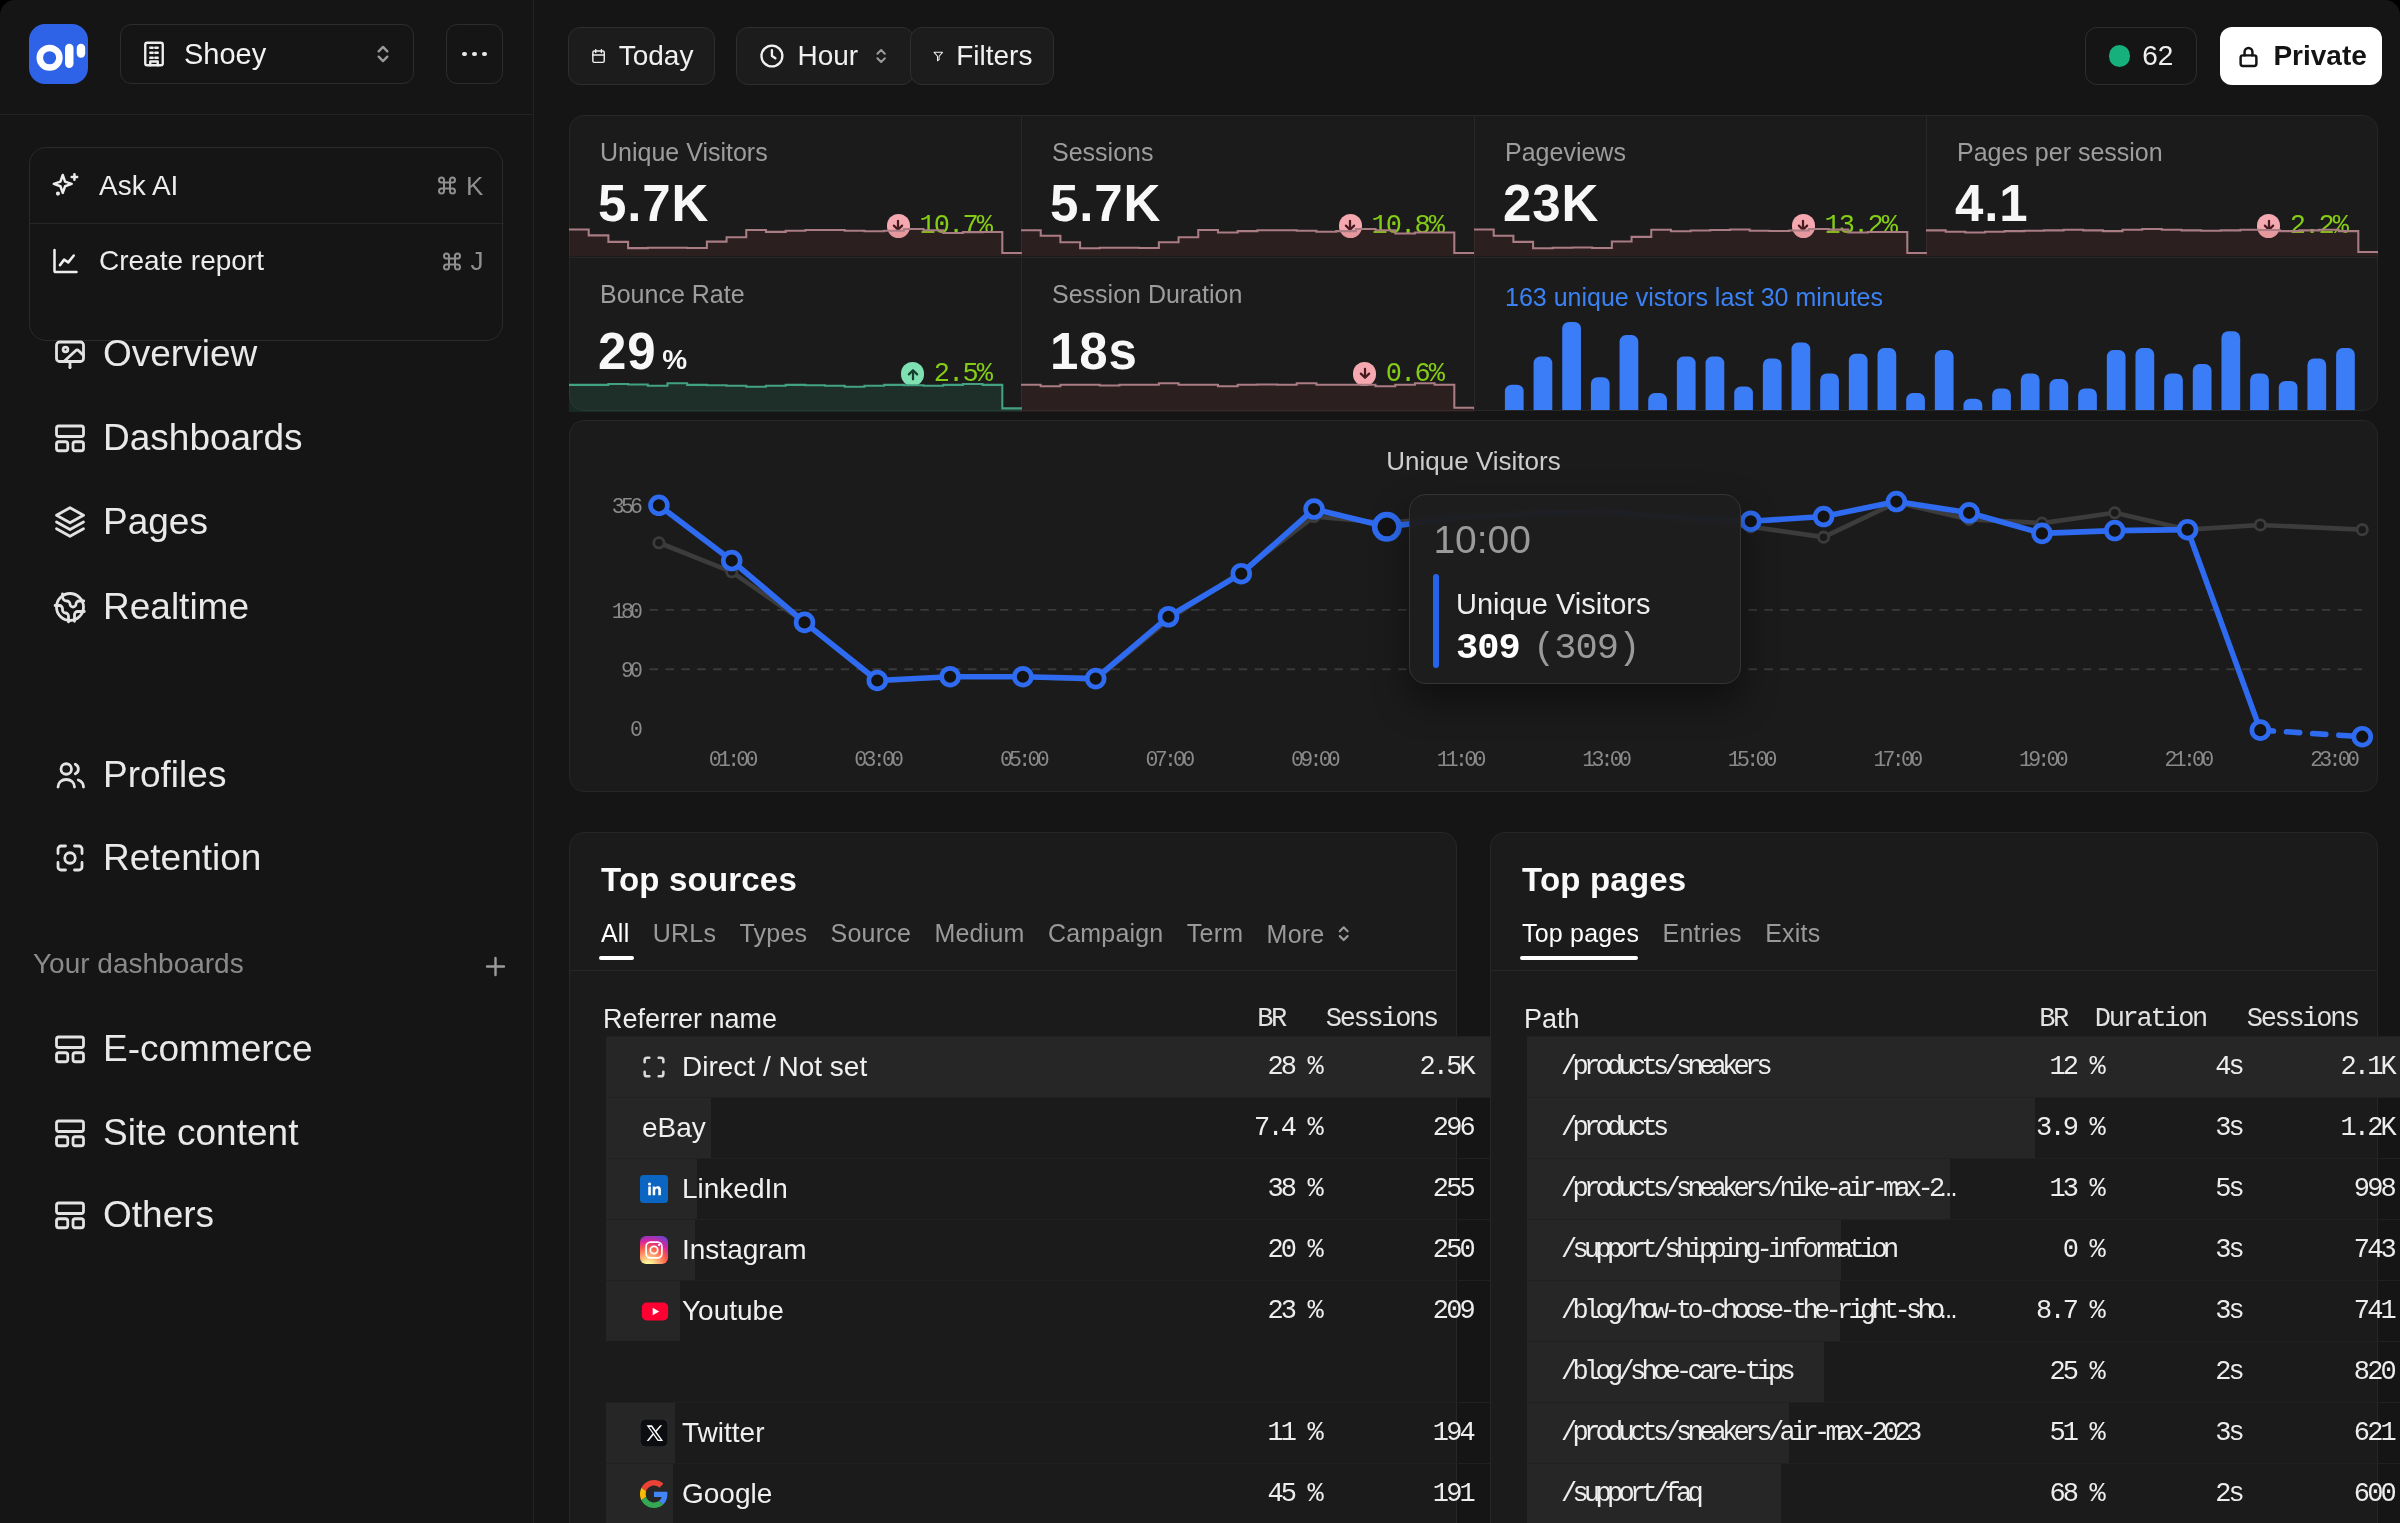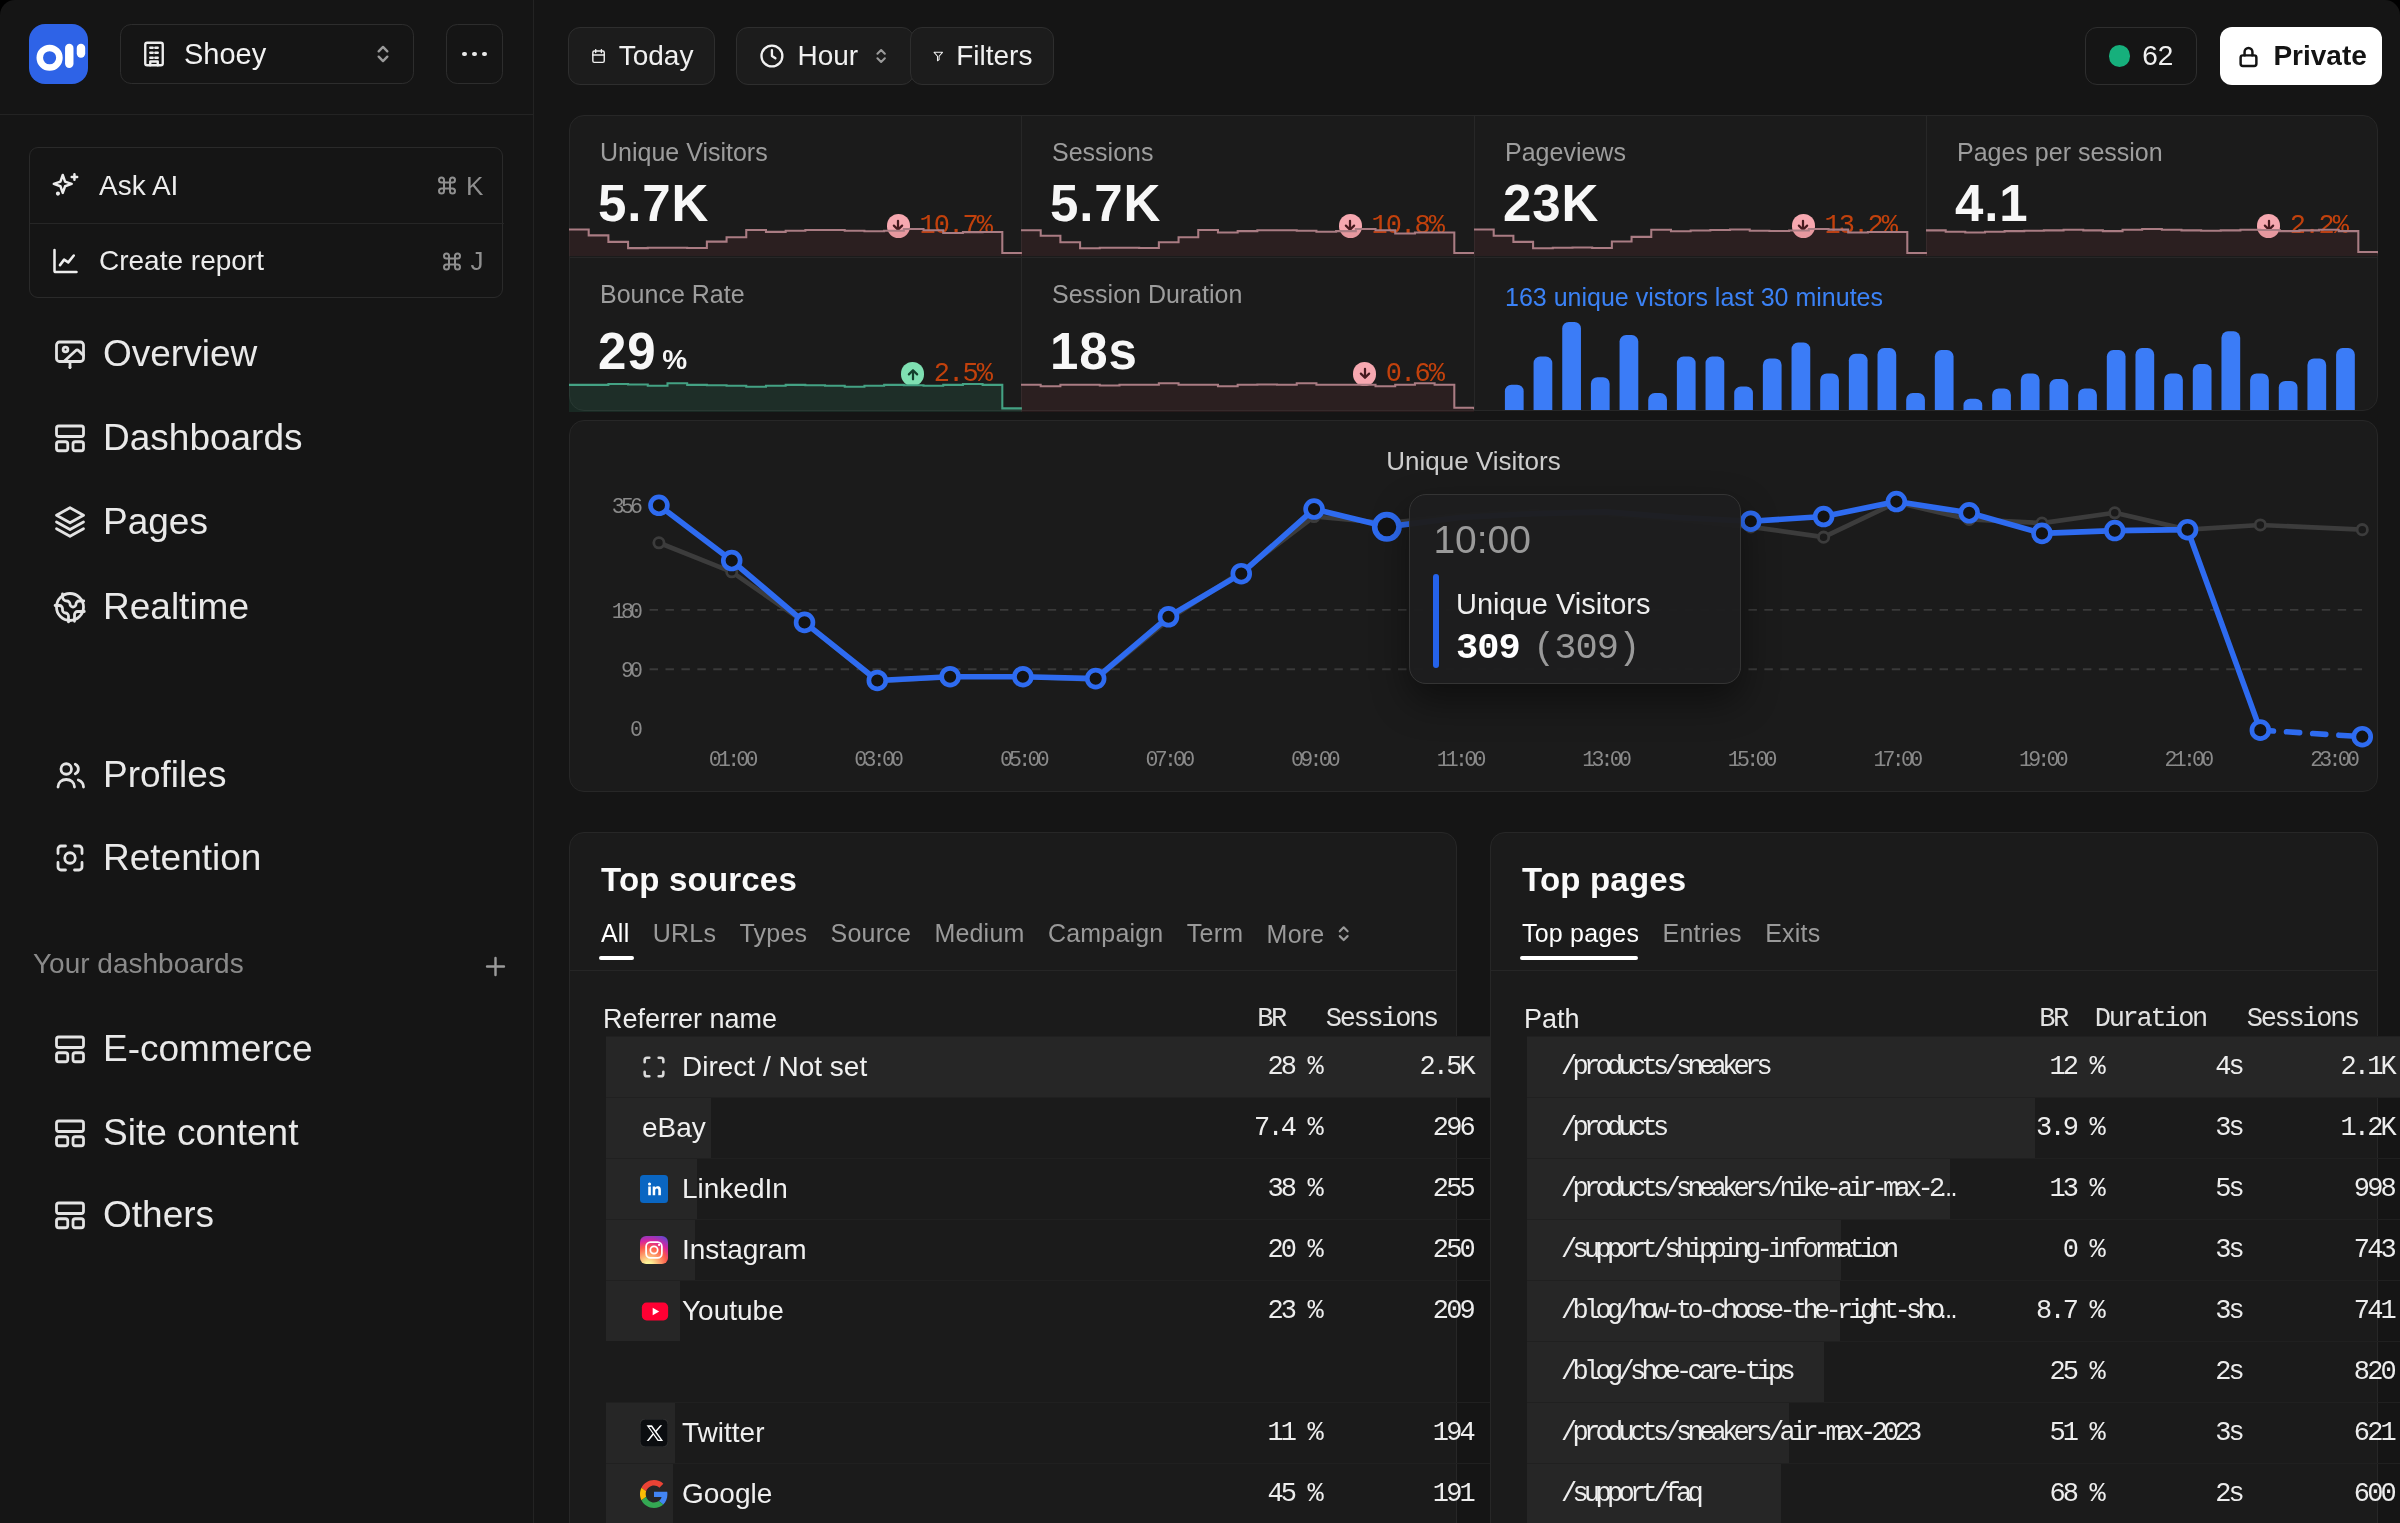--- a/index.html
+++ b/index.html
@@ -10,21 +10,21 @@
 
 #sidebar { position:absolute; left:0; top:0; width:534px; height:1523px; border-right:0.9px solid #232323; }
 #logo { position:absolute; left:29px; top:24px; width:59px; height:60px; border-radius:16px;
   background:#2e63e7; }
 .selbox { position:absolute; left:120px; top:24px; width:294px; height:60px; border:0.9px solid #2d2d2d;
   border-radius:11.2px; }
 .dotsbox { position:absolute; left:446px; top:24px; width:57px; height:60px; border:0.9px solid #2d2d2d;
   border-radius:11.2px; display:flex; align-items:center; justify-content:center; gap:5.6px; }
 .dot { width:4.7px; height:4.7px; border-radius:50%; background:#e8e8e8; }
 #sb-divider { position:absolute; left:0; top:114px; width:534px; height:0.9px; background:#232323; }
-#aibox { position:absolute; left:29px; top:147px; width:474px; height:151px; border:0.9px solid #2a2a2a; border-radius:9px; }
+#aibox { position:absolute; left:29px; top:147px; width:474px; height:194px; border:0.9px solid #2a2a2a; border-radius:17px; }
 .airow { position:absolute; left:0; width:474px; height:75px; }
 .airow .aicon { position:absolute; left:19px; top:50%; transform:translateY(-50%); display:flex; }
 .airow .atext { position:absolute; left:69px; top:50%; transform:translateY(-50%);
   font-size:28px; font-weight:500; color:#ececec; }
 .airow .akey { position:absolute; right:20.6px; top:50%; transform:translateY(-50%);
   font-size:26px; color:#8f8f8f; display:flex; align-items:center; gap:6.6px; }
 .mitem { position:absolute; left:0; width:534px; height:84px; }
 .micon { position:absolute; left:52px; top:50%; transform:translateY(-50%); display:flex; }
 .mtext { position:absolute; left:103px; top:50%; transform:translateY(-50%);
   font-size:37px; font-weight:500; color:#e9e9e9; }
@@ -45,21 +45,21 @@
 
 
 .card { position:absolute; background:#1b1b1b; border:0.9px solid #272727; border-radius:15px; }
 
 
 .mc-title { position:absolute; left:31px; top:23.4px; font-size:25px; font-weight:500; color:#9d9d9d; }
 .mc-value { position:absolute; left:29px; font-size:51px; font-weight:700; color:#f7f7f7; letter-spacing:0.9px; }
 .vunit { font-size:28px; font-weight:700; letter-spacing:0; margin-left:5.6px; }
 .mc-chg { position:absolute; right:31px; display:flex; align-items:center; gap:9.4px; }
 .badge { width:23.4px; height:23.4px; border-radius:50%; display:flex; align-items:center; justify-content:center; }
-.mono-chg { font-family:"Liberation Mono", monospace; font-size:27px; color:#c2410c; letter-spacing:-1.9px; }
+.mono-chg { font-family:"Liberation Mono", monospace; font-size:27px; color:#84cc16; letter-spacing:-1.9px; }
 .mc-spark { position:absolute; left:0; bottom:0; width:100%; height:39px; }
 .mc-spark svg { display:block; }
 #rt-title { position:absolute; left:1505px; top:283px; font-size:25px; font-weight:500; color:#3b82f6;text-align:right; }
 
 
 .axis { font-family:"Liberation Mono", monospace; font-size:23px; letter-spacing:-4px; fill:#8a8a8a; }
 #chart-title { position:absolute; left:569px; top:446px; width:1809px; text-align:center;
   font-size:26px; font-weight:500; color:#cdcdcd; }
 
 

